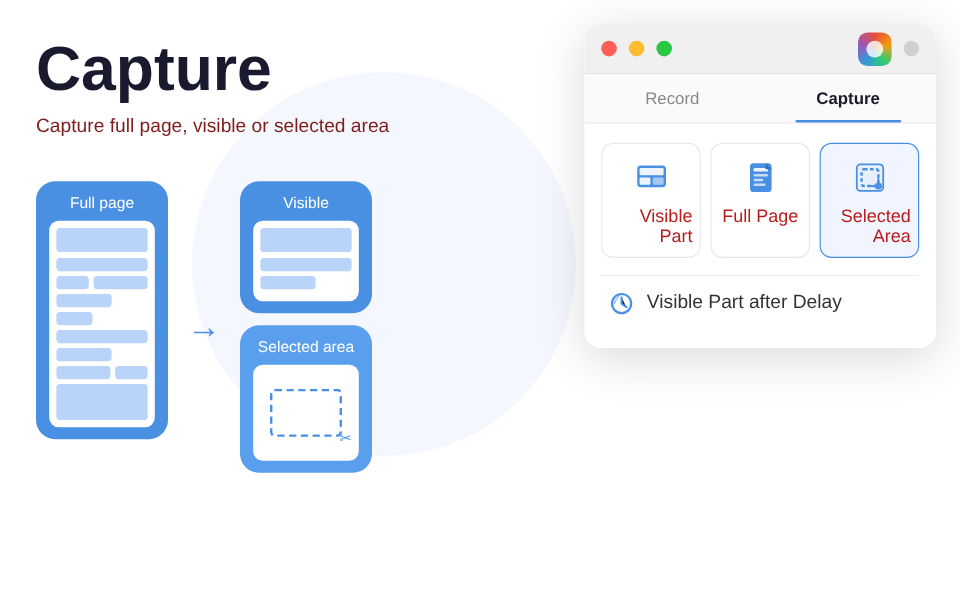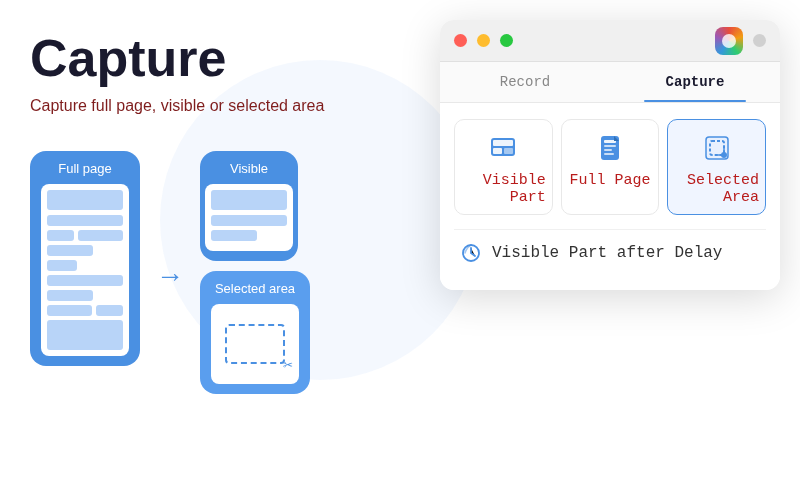--- a/index.html
+++ b/index.html
@@ -68,21 +68,21 @@
       font-weight: 500;
       margin-bottom: 8px;
     }
 
     .card-full {
       width: 110px;
       min-height: 200px;
     }
 
     .card-visible {
-      width: 98px;
+      width: 110px;
     }
 
     .card-selected {
       width: 110px;
       background: #5a9eee;
     }
 
     .card-inner {
       background: #fff;
       border-radius: 8px;
@@ -162,26 +162,25 @@
       font-size: 28px;
       align-self: center;
       margin: 0 2px;
     }
 
     
     .app-window {
       position: absolute;
       right: 20px;
       top: 20px;
-      width: 340px;
+      width: 293px;
       background: #fff;
       border-radius: 14px;
       box-shadow: 0 8px 40px rgba(0,0,0,0.15);
       overflow: hidden;
-      font-family: Liberation Mono, monospace;
     }
 
     .window-titlebar {
       background: #f0f0f0;
       height: 42px;
       display: flex;
       align-items: center;
       padding: 0 14px;
       gap: 10px;
       border-bottom: 1px solid #e0e0e0;

